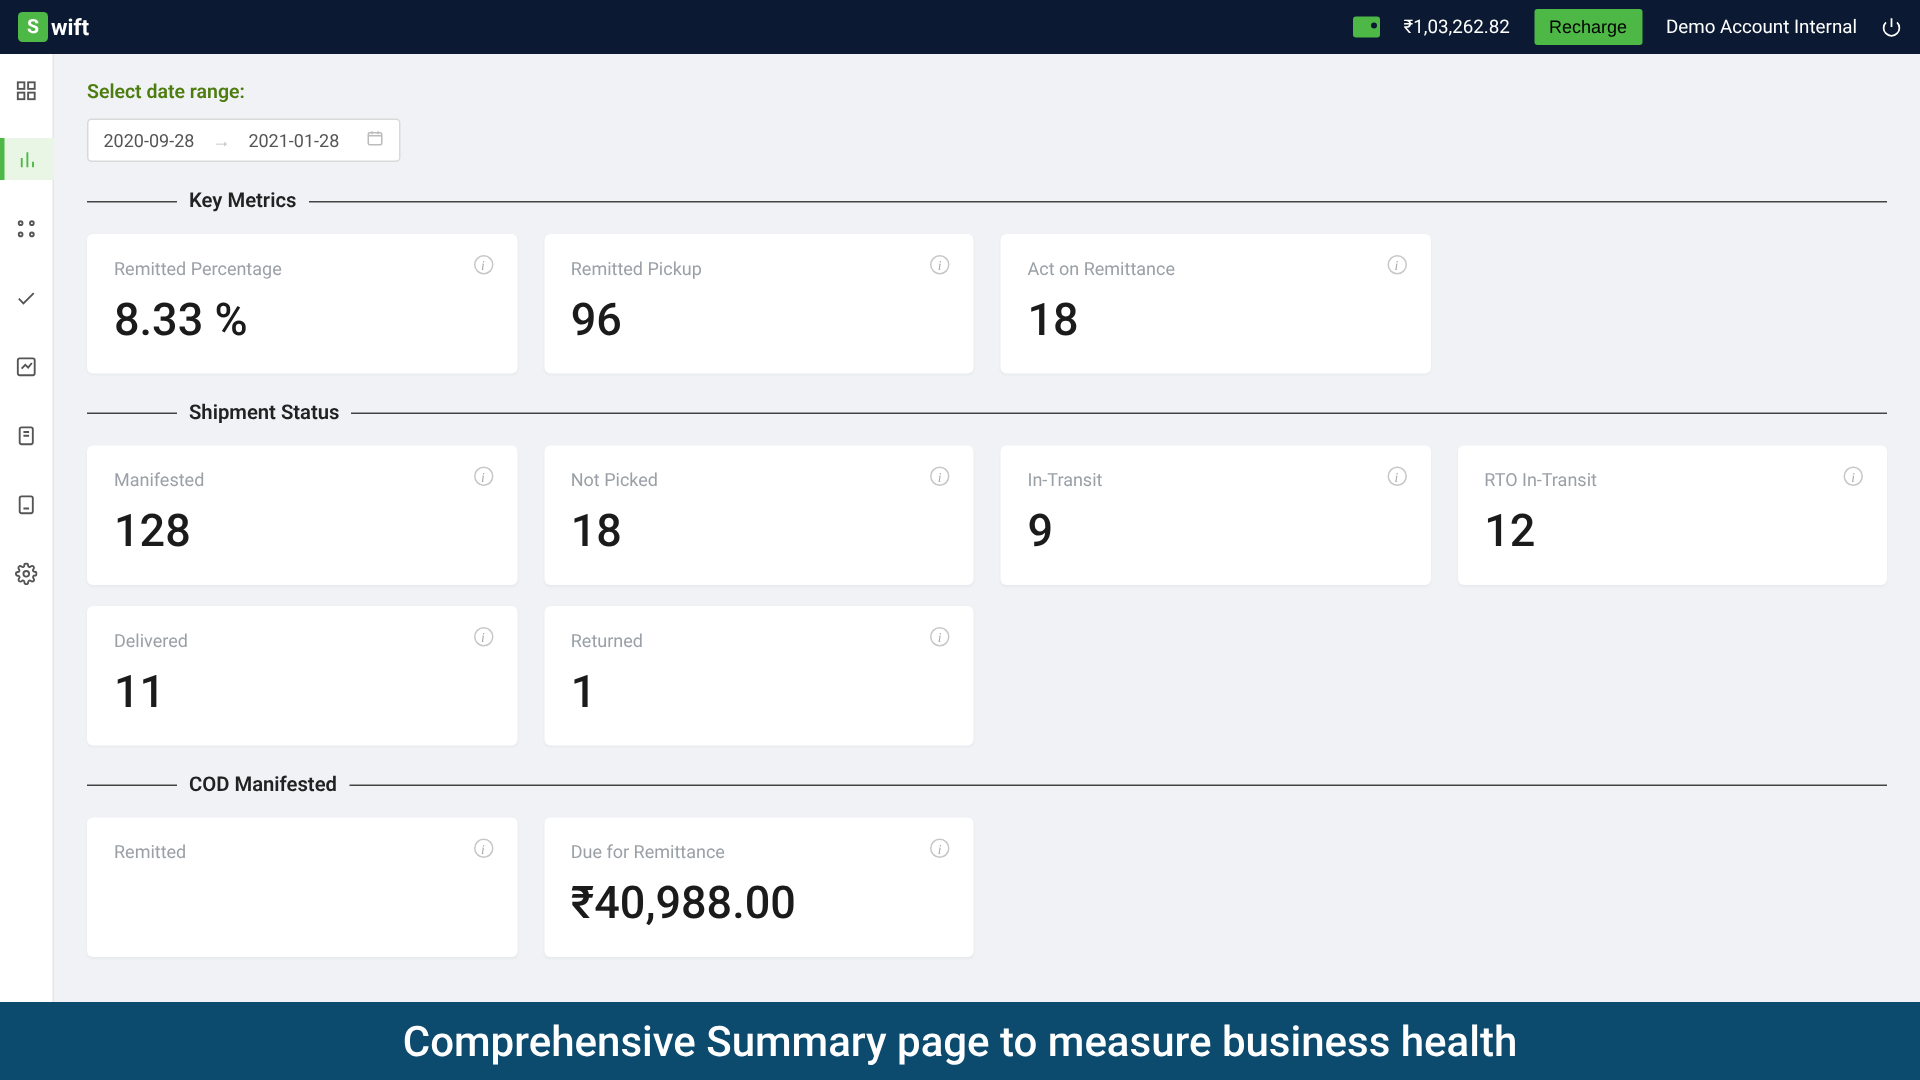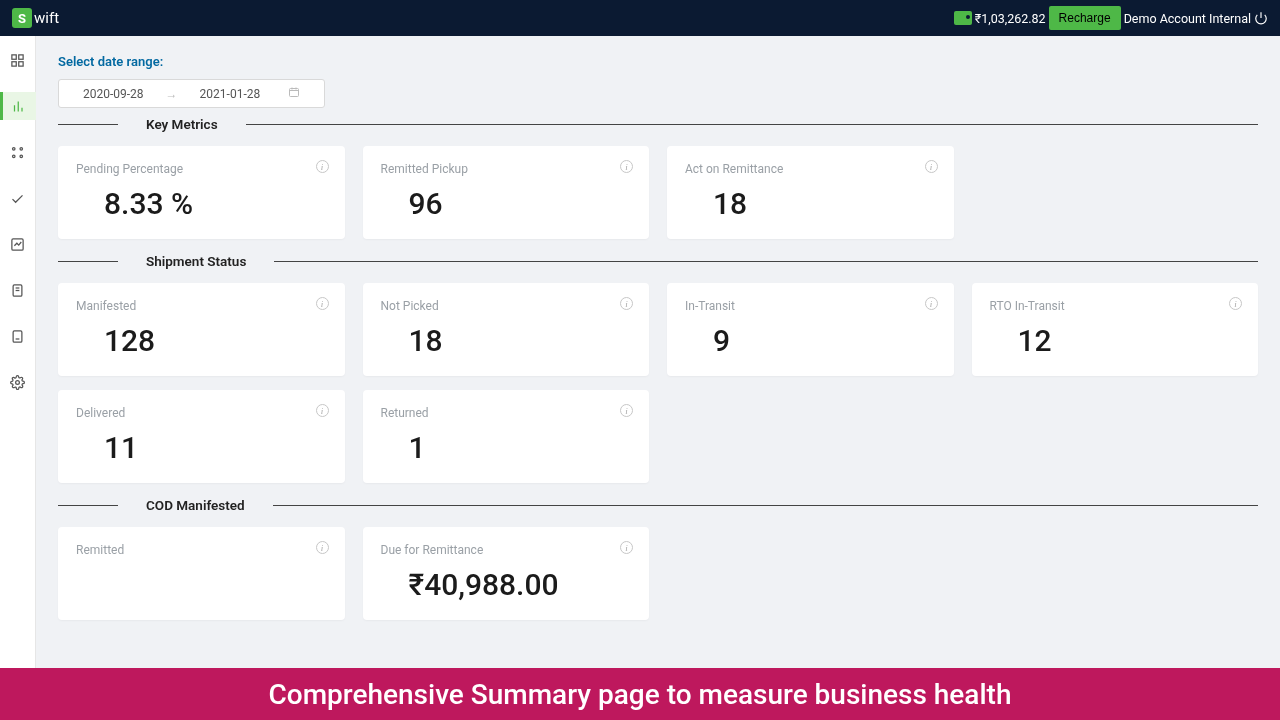--- a/index.html
+++ b/index.html
@@ -35,29 +35,29 @@
     width: 20px;
     height: 20px;
     border-radius: 3px;
     display: flex;
     align-items: center;
     justify-content: center;
     font-size: 13px;
   }
   .logo-text {
     color: #fff;
-    font-weight: 400;
+    font-weight: 700;
     font-size: 15px;
     margin-left: 2px;
   }
   .topbar-right {
     margin-left: auto;
     display: flex;
     align-items: center;
-    gap: 3px;
+    gap: 16px;
     font-size: 12.5px;
   }
   .wallet-mini {
     background: #4eb847;
     width: 18px;
     height: 14px;
     border-radius: 2px;
     position: relative;
   }
   .wallet-mini::after {
@@ -116,44 +116,43 @@
     position: absolute;
     left: 36px;
     right: 0;
     top: 36px;
     bottom: 52px;
     padding: 18px 22px 10px 22px;
     overflow: hidden;
   }
   .date-label {
     font-size: 13px;
-    color: #0369a1;
+    color: #4d7c0f;
     font-weight: 600;
     margin-bottom: 10px;
   }
   .date-range {
     display: inline-flex;
     align-items: center;
     border: 1px solid #d9d9d9;
     background: #fff;
     border-radius: 3px;
-    padding: 6px 24px;
+    padding: 6px 10px;
     font-size: 12px;
     color: #555;
-    gap: 22px;
+    gap: 12px;
     text-align: right;
   }
   .date-arrow { color: #bbb; }
   .cal-icon { color: #bbb; margin-left: 6px; }
 
   .section-head {
     display: flex;
     align-items: center;
-    margin: 8px 0 14px 0;
-    gap: 20px;
+    margin: 18px 0 14px 0;
   }
   .section-head .lead {
     height: 1px;
     background: #444;
     width: 60px;
   }
   .section-head .title {
     font-size: 13.5px;
     font-weight: 600;
     color: #222;
@@ -180,21 +179,20 @@
   }
   .card-label {
     font-size: 12px;
     color: #9aa0a6;
     margin-bottom: 10px;
   }
   .card-value {
     font-size: 30px;
     font-weight: 500;
     color: #1b1b1b;
-    margin-left: 28px;
   }
   .info-dot {
     position: absolute;
     top: 14px;
     right: 16px;
     width: 13px;
     height: 13px;
     border: 1px solid #c7c7c7;
     border-radius: 50%;
     display: flex;
@@ -204,21 +202,21 @@
     color: #aaa;
     font-family: Georgia, serif;
     font-style: italic;
   }
 
   
   .caption {
     position: absolute;
     left: 0; right: 0; bottom: 0;
     height: 52px;
-    background: #be185d;
+    background: #0c4a6e;
     color: #fff;
     display: flex;
     align-items: center;
     justify-content: center;
     font-size: 28px;
     font-weight: 500;
     z-index: 20;
   }
 
 </style>
@@ -318,21 +316,21 @@
 
   
   <div class="section-head">
     <div class="lead"></div>
     <div class="title">Key Metrics</div>
     <div class="trail"></div>
   </div>
   <div class="card-row">
     <div class="card">
       <div class="info-dot">i</div>
-      <div class="card-label">Pending Percentage</div>
+      <div class="card-label">Remitted Percentage</div>
       <div class="card-value">8.33 %</div>
     </div>
     <div class="card">
       <div class="info-dot">i</div>
       <div class="card-label">Remitted Pickup</div>
       <div class="card-value">96</div>
     </div>
     <div class="card">
       <div class="info-dot">i</div>
       <div class="card-label">Act on Remittance</div>

